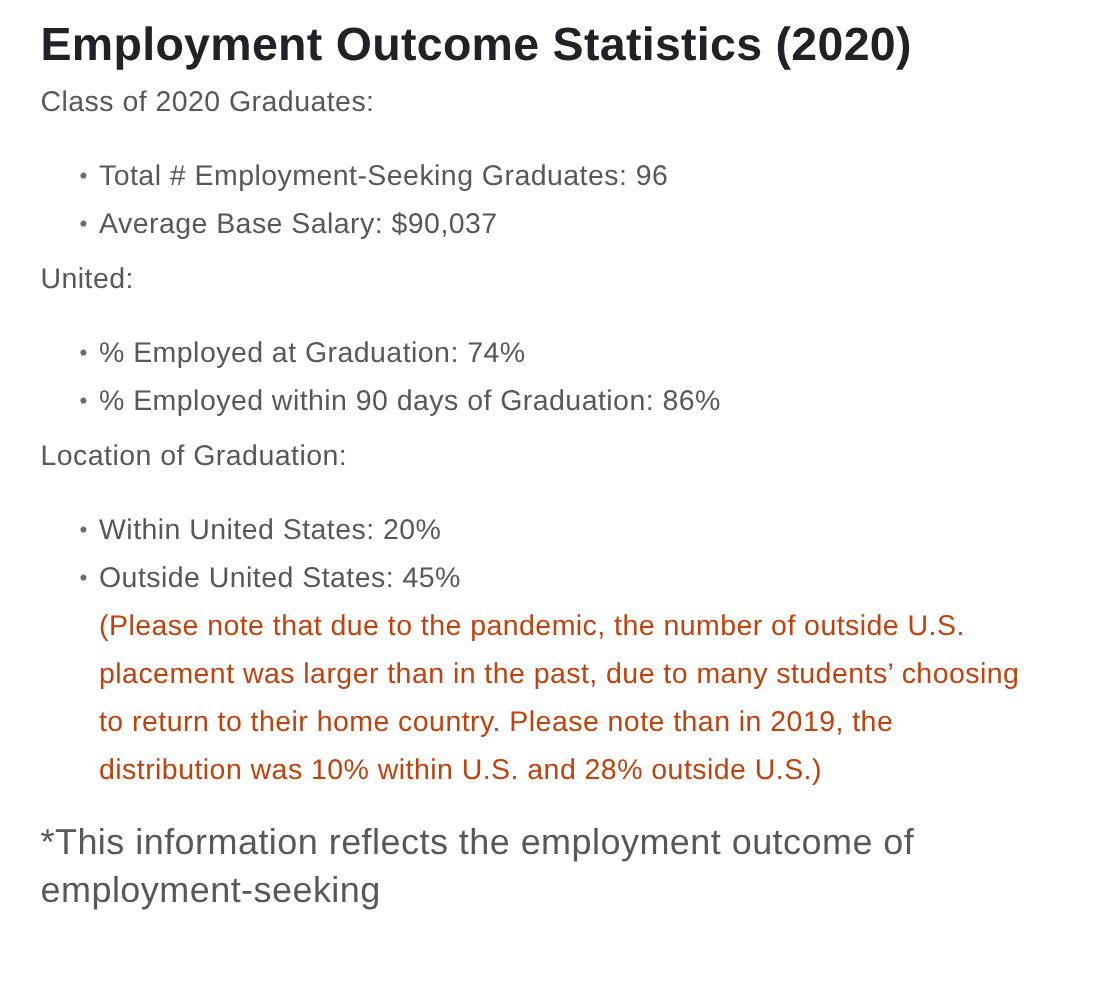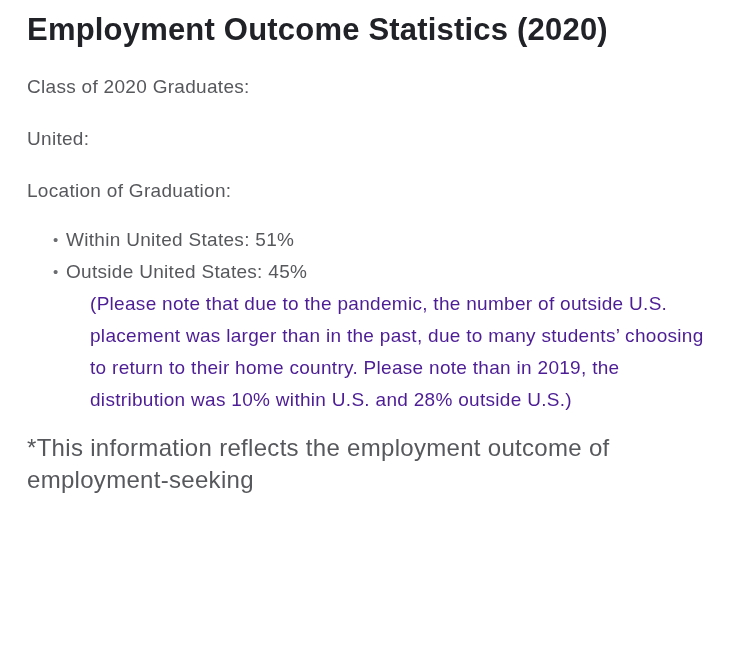--- a/index.html
+++ b/index.html
@@ -16,21 +16,21 @@
     padding: 12px 30px 12px 27px;
   }
   .page-title {
     font-size: 31px;
     line-height: 36px;
     font-weight: 700;
     color: #202227;
     letter-spacing: 0.2px;
   }
   .section-label {
-    margin-top: 26px;
+    margin-top: 8px;
     font-size: 19px;
     line-height: 26px;
     font-weight: 400;
     color: #57585c;
     letter-spacing: 0.3px;
   }
   ul.bullet-list {
     margin-top: 20px;
     list-style: none;
     padding-left: 39px;
@@ -47,48 +47,55 @@
     position: absolute;
     left: -13px;
     top: 0;
     font-size: 15px;
     line-height: 32px;
     color: #6b6c70;
   }
   .note-line {
     font-size: 19px;
     line-height: 32px;
-    color: #4c1d95;
+    color: #c2410c;
     letter-spacing: 0.3px;
-    margin-left: 24px;
   }
   .footnote {
     margin-top: 16px;
   }
   .footnote-line {
     font-size: 24px;
     line-height: 32px;
     color: #57585c;
     letter-spacing: 0.3px;
   }
 </style>
 </head>
 <body>
 
 <div class="page">
 
   <h1 class="page-title">Employment Outcome Statistics (2020)</h1>
 
   <p class="section-label">Class of 2020 Graduates:</p>
+  <ul class="bullet-list">
+    <li>Total # Employment-Seeking Graduates: 96</li>
+    <li>Average Base Salary: $90,037</li>
+  </ul>
 
   <p class="section-label">United:</p>
+  <ul class="bullet-list">
+    <li>% Employed at Graduation: 74%</li>
+    <li>% Employed within 90 days of Graduation: 86%</li>
+  </ul>
 
   <p class="section-label">Location of Graduation:</p>
   <ul class="bullet-list">
-    <li>Within United States: 51%</li>
+    <li>Within United States: 20%</li>
     <li>
       <span>Outside United States: 45%</span>
       <div class="note">
         <div class="note-line">(Please note that due to the pandemic, the number of outside U.S.</div>
         <div class="note-line">placement was larger than in the past, due to many students’ choosing</div>
         <div class="note-line">to return to their home country. Please note than in 2019, the</div>
         <div class="note-line">distribution was 10% within U.S. and 28% outside U.S.)</div>
       </div>
     </li>
   </ul>

